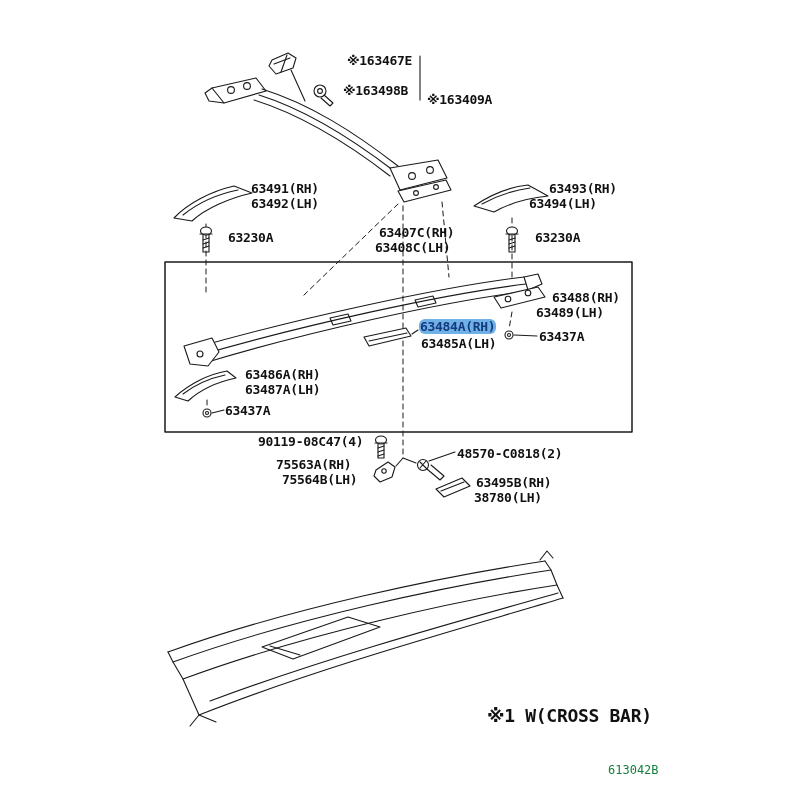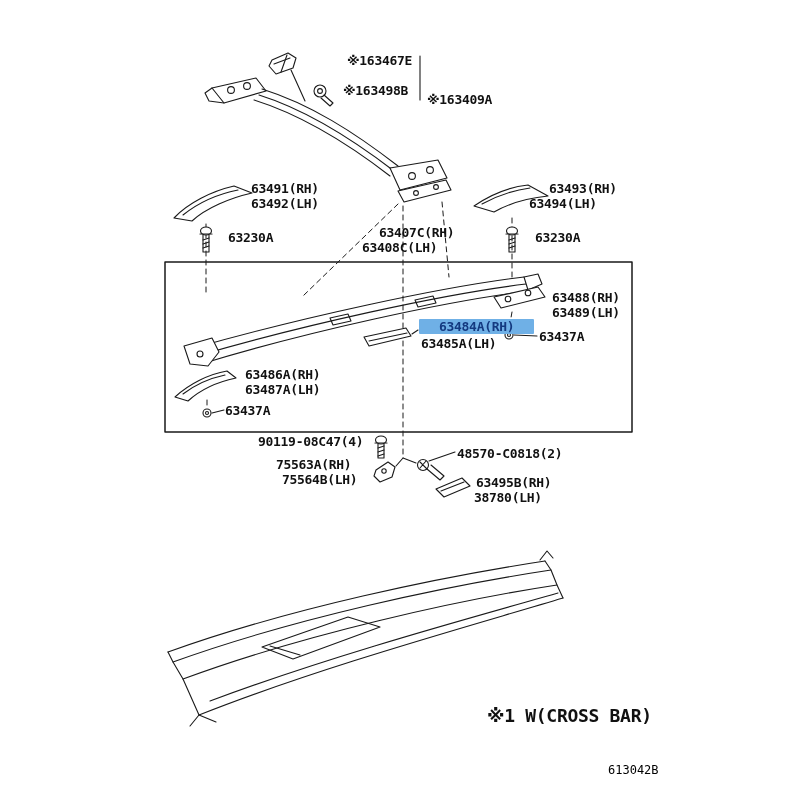--- a/index.html
+++ b/index.html
@@ -13,28 +13,28 @@
   }
   svg .wh{fill:#ffffff;}
   svg .dash{stroke-dasharray:5 4;stroke-width:1;}
   svg .box{stroke-width:1.5;}
   .lbl{
     position:absolute;font-size:13px;font-weight:bold;color:#111;
     white-space:nowrap;line-height:15px;letter-spacing:-0.3px;cursor:pointer;
   }
   .lbl.hl{
     background:var(--hl-bg,#6fb0e6);color:var(--hl-fg,#143a80);
-    padding:0 20px;border-radius:1px;
+    padding:0 1px;border-radius:6px;
   }
   .note{
     position:absolute;left:487px;top:705px;font-size:18px;font-weight:bold;color:#111;
     white-space:nowrap;letter-spacing:-0.3px;
   }
   .figcode{
-    position:absolute;left:608px;top:763px;font-size:12px;color:#000000;white-space:nowrap;
+    position:absolute;left:608px;top:763px;font-size:12px;color:#15803d;white-space:nowrap;
   }
 </style>
 </head>
 <body>
 
 <div class="stage">
 
   <svg width="800" height="800" viewBox="0 0 800 800">
 
     <rect class="box" x="165" y="262" width="467" height="170"></rect>
@@ -189,25 +189,25 @@
   <div class="lbl" style="left:343px;top:83px">※163498B</div>
   <div class="lbl" style="left:427px;top:92px">※163409A</div>
 
   <div class="lbl" style="left:251px;top:181px">63491(RH)</div>
   <div class="lbl" style="left:251px;top:196px">63492(LH)</div>
   <div class="lbl" style="left:549px;top:181px">63493(RH)</div>
   <div class="lbl" style="left:529px;top:196px">63494(LH)</div>
 
   <div class="lbl" style="left:228px;top:230px">63230A</div>
   <div class="lbl" style="left:379px;top:225px">63407C(RH)</div>
-  <div class="lbl" style="left:362px;top:240px">63408C(LH)</div>
+  <div class="lbl" style="left:375px;top:240px">63408C(LH)</div>
   <div class="lbl" style="left:535px;top:230px">63230A</div>
 
   <div class="lbl" style="left:552px;top:290px">63488(RH)</div>
-  <div class="lbl" style="left:552px;top:305px">63489(LH)</div>
+  <div class="lbl" style="left:536px;top:305px">63489(LH)</div>
 
   <div class="lbl hl" style="left:419px;top:319px">63484A(RH)</div>
   <div class="lbl" style="left:421px;top:336px">63485A(LH)</div>
   <div class="lbl" style="left:539px;top:329px">63437A</div>
 
   <div class="lbl" style="left:245px;top:367px">63486A(RH)</div>
   <div class="lbl" style="left:245px;top:382px">63487A(LH)</div>
   <div class="lbl" style="left:225px;top:403px">63437A</div>
 
   <div class="lbl" style="left:258px;top:434px">90119-08C47(4)</div>

